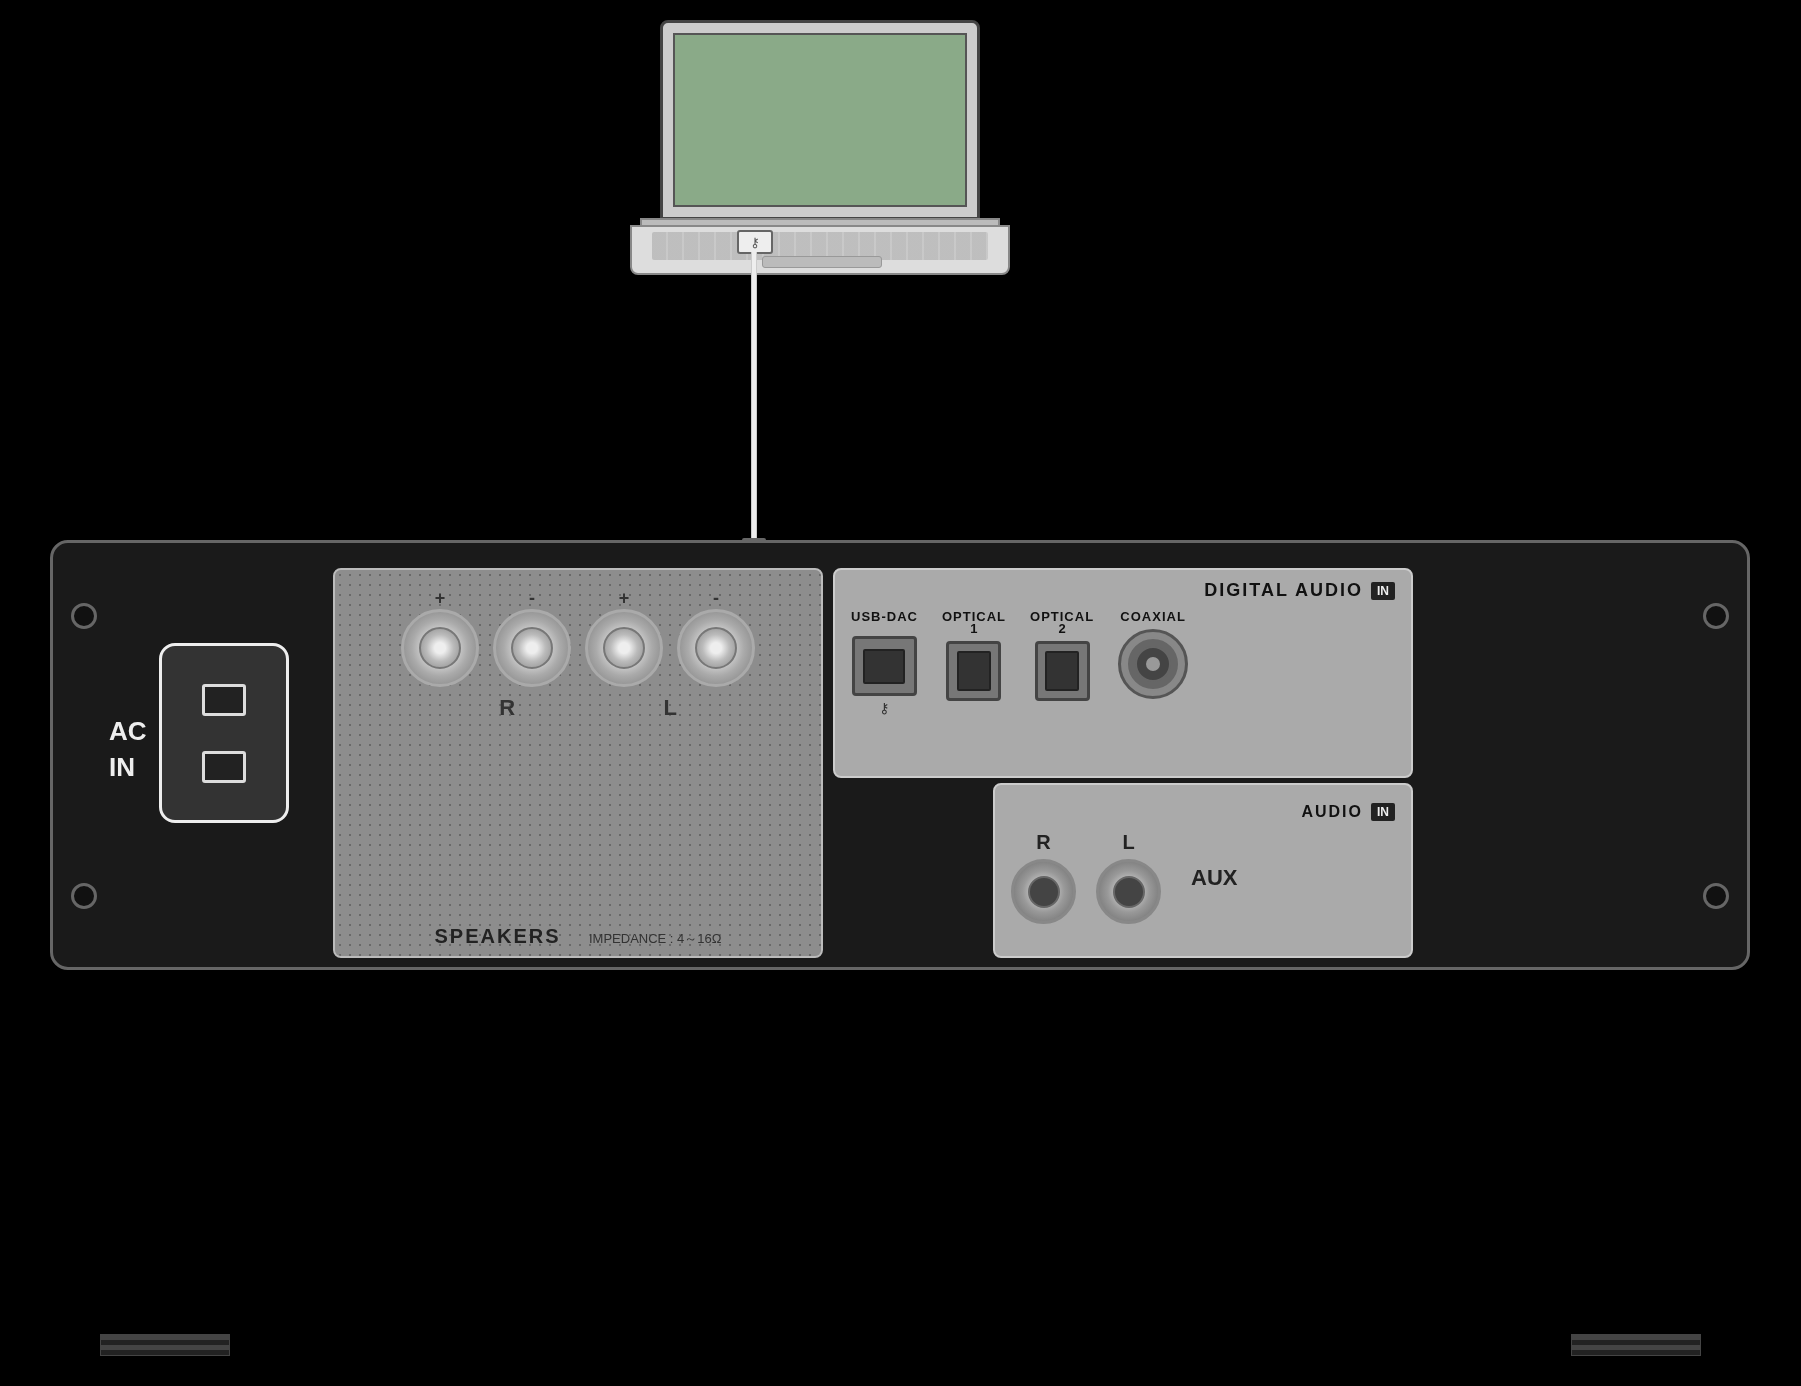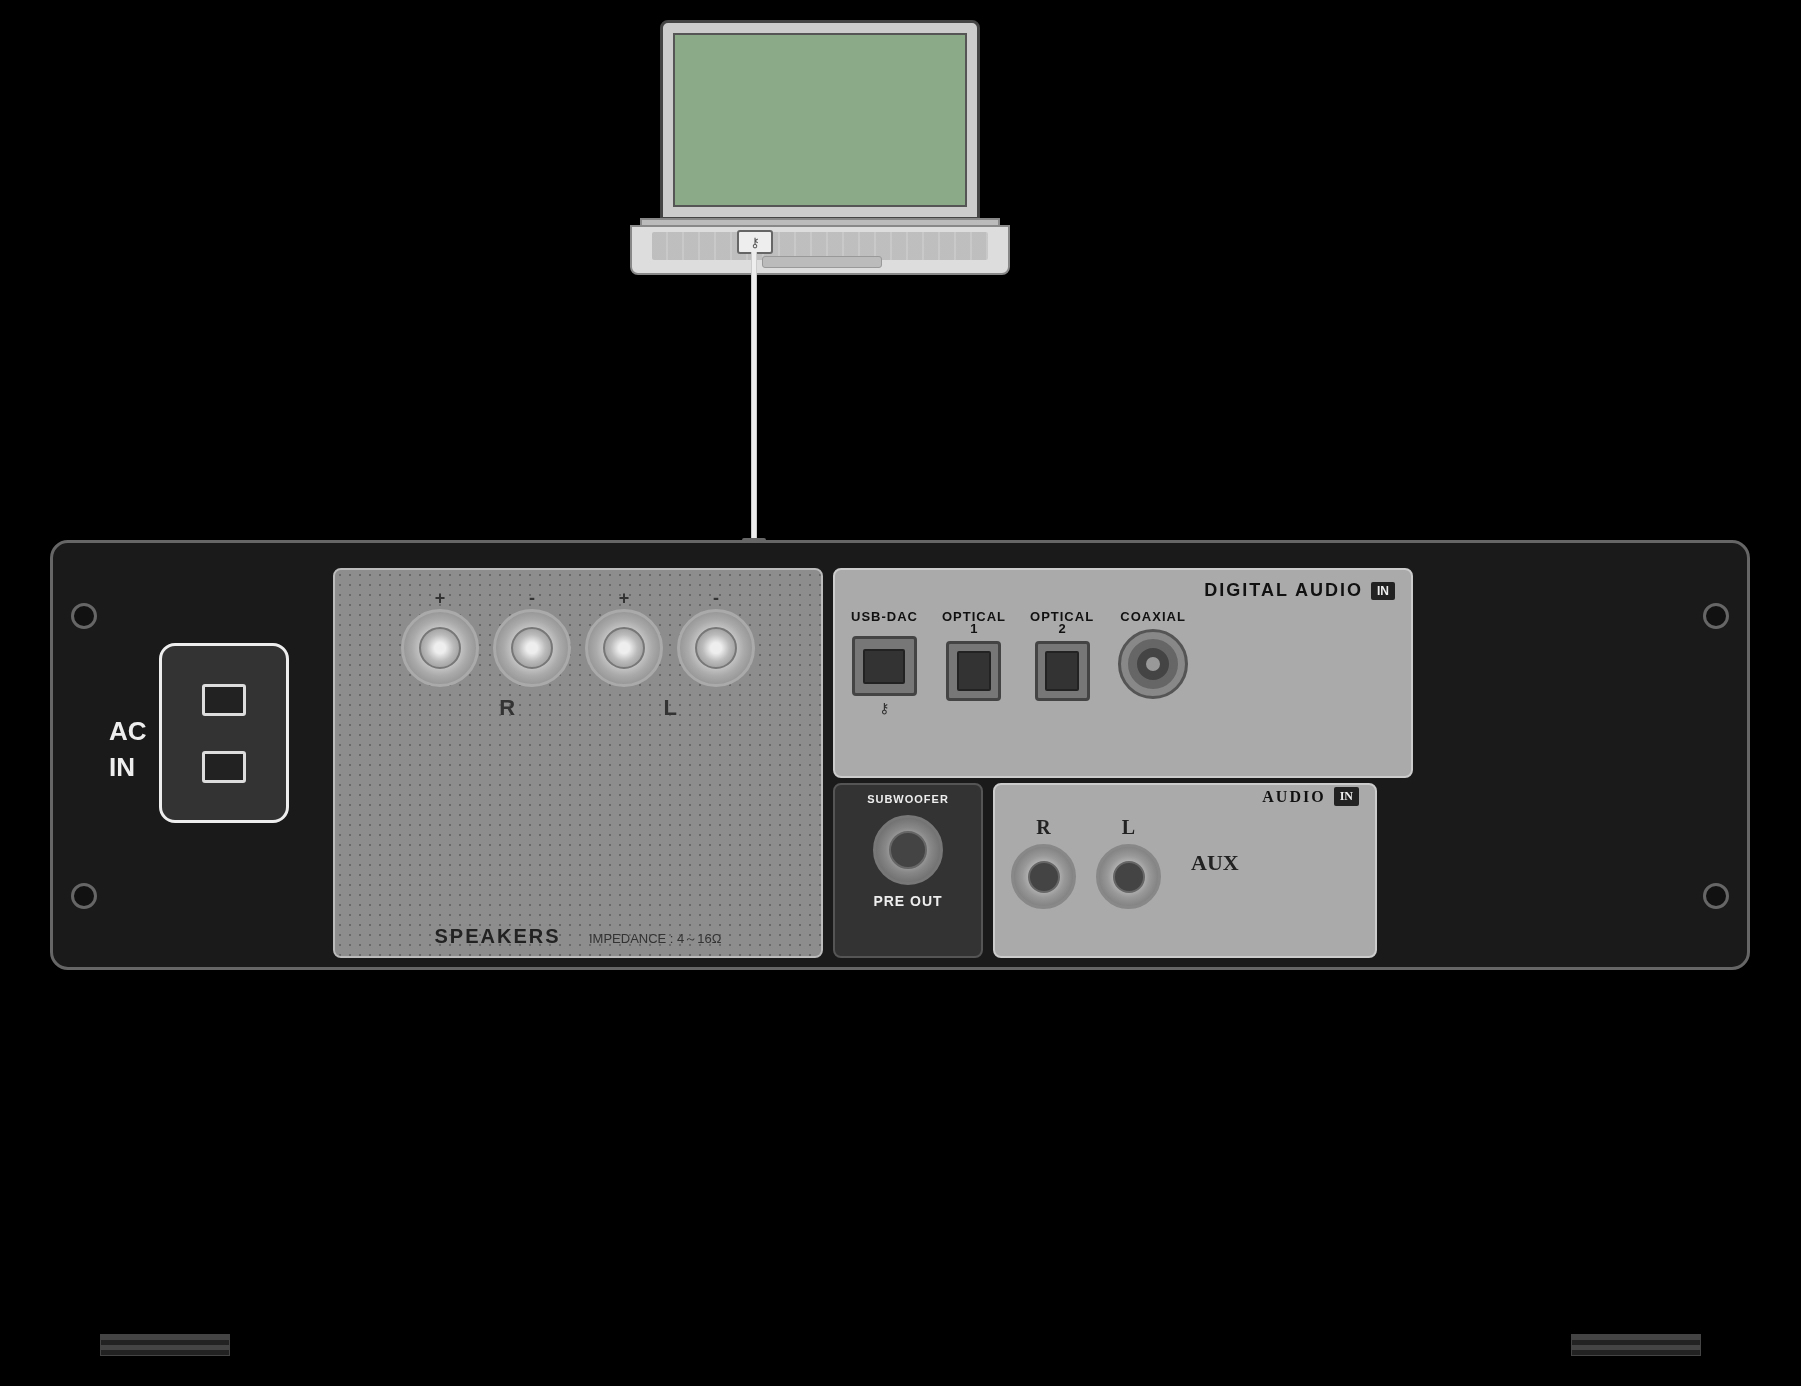--- a/index.html
+++ b/index.html
@@ -160,29 +160,22 @@
             <div style="width:36px;height:36px;border-radius:50%;background:#444;border:2px solid #666;display:flex;align-items:center;justify-content:center;">
               <div style="width:14px;height:14px;border-radius:50%;background:#999;"></div>
             </div>
           </div>
         </div>
       </div>
 
     </div>
   </div>
 
-  <div style="position:absolute;top:240px;left:780px;width:150px;height:175px;background:#333;border:2px solid #555;border-radius:8px;display:flex;flex-direction:column;align-items:center;padding:8px;">
-    <span style="font-size:11px;color:#eee;font-weight:bold;letter-spacing:1px;text-align:center;">SUBWOOFER</span>
-    <div style="width:70px;height:70px;border-radius:50%;background:radial-gradient(circle,#bbb 20%,#888 50%,#555 100%);border:3px solid #777;display:flex;align-items:center;justify-content:center;margin-top:10px;">
-      <div style="width:38px;height:38px;border-radius:50%;background:#444;border:2px solid #666;"></div>
-    </div>
-    <span style="font-size:14px;color:#eee;font-weight:bold;margin-top:8px;letter-spacing:1px;">PRE OUT</span>
-  </div>
-
-  <div style="position:absolute;top:240px;left:940px;width:384px;height:175px;background:#aaa;border:2px solid #ccc;border-radius:8px;padding:2px 16px;font-family:Liberation Serif, serif;">
+
+  <div style="position:absolute;top:240px;left:940px;width:420px;height:175px;background:#aaa;border:2px solid #ccc;border-radius:8px;padding:18px 16px;">
 
     <div style="display:flex;align-items:center;justify-content:flex-end;gap:8px;margin-bottom:10px;">
       <span style="font-size:16px;font-weight:bold;color:#111;letter-spacing:2px;">AUDIO</span>
       <span style="background:#222;color:#eee;font-size:12px;font-weight:bold;padding:2px 6px;border-radius:2px;">IN</span>
     </div>
 
     <div style="display:flex;gap:20px;align-items:flex-end;">
 
       <div style="display:flex;flex-direction:column;align-items:center;">
         <span style="font-size:20px;font-weight:bold;color:#222;margin-bottom:5px;">R</span>

